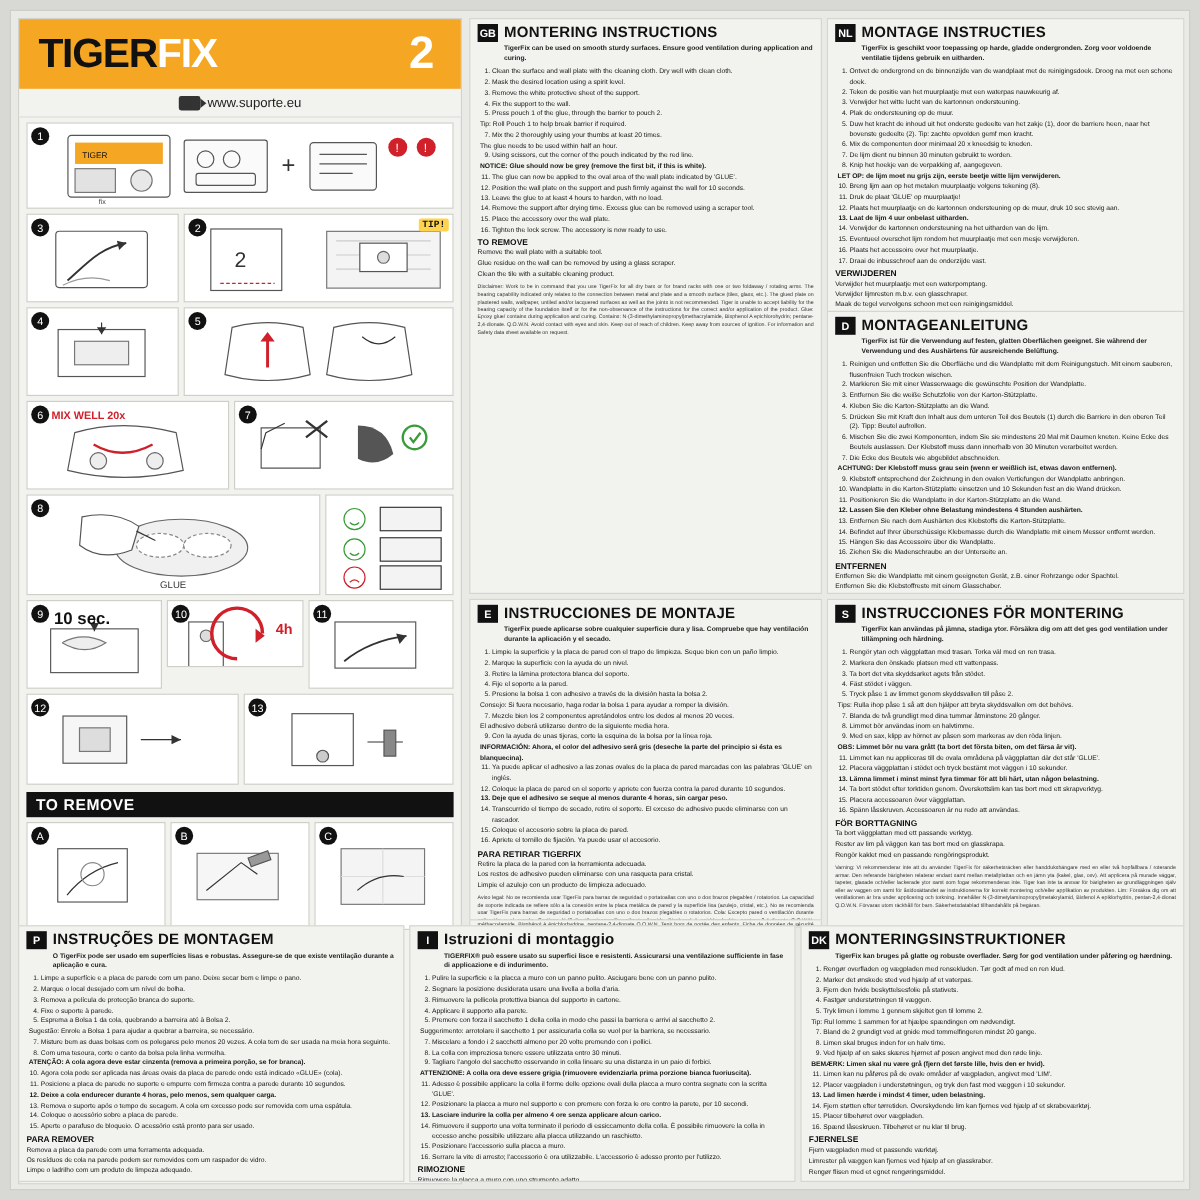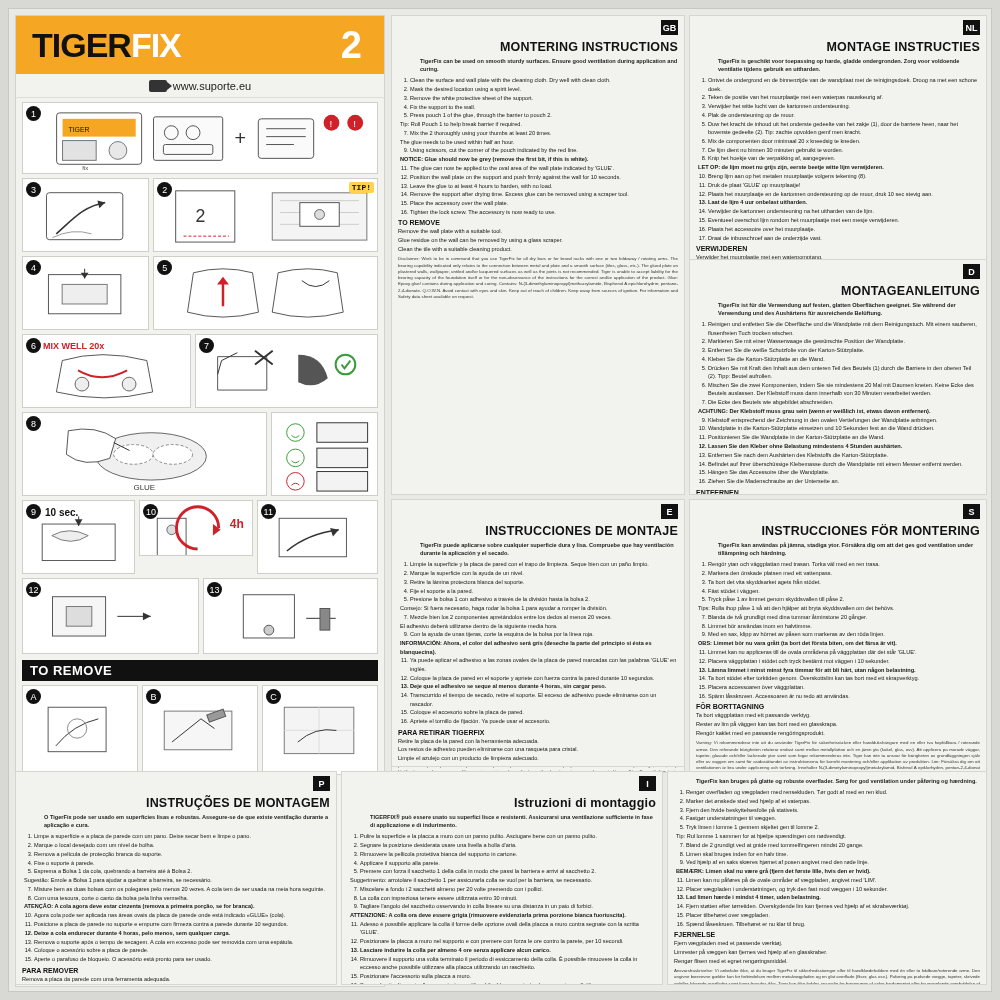--- a/index.html
+++ b/index.html
@@ -59,32 +59,32 @@
   .cap {
     position:absolute; bottom:3px; left:0; right:0; text-align:center;
     font-size:8px; color:#333; z-index:4;
   }
   .sketch { position:absolute; inset:0; }
   .remove-band {
     background:#111; color:#fff; font-size:13px; font-weight:bold;
     padding:3px 8px; margin:6px 0 4px 0; letter-spacing:.5px;
   }
   .mixwell { position:absolute; left:20px; top:6px; font-size:9px; font-weight:bold; color:#d0202a; z-index:4;}
-  .secs { position:absolute; left:22px; top:6px; font-size:10px; font-weight:bold; color:#111; z-index:4;}
+  .secs { position:absolute; left:22px; top:6px; font-size:14px; font-weight:bold; color:#111; z-index:4;}
   .hrs { position:absolute; right:8px; top:16px; font-size:12px; font-weight:bold; color:#d0202a; z-index:4;}
 
   
   .right-col {
     position:absolute; left:382px; top:6px; width:596px; height:972px;
   }
   .lang-block {
     position:absolute; background:#f2f2ef; border:1px solid #d6d6d0;
     padding:4px 6px 5px 6px; overflow:hidden;
   }
-  .lang-head { display:flex; align-items:flex-end; gap:5px; margin-bottom:2px;flex-direction:column; }
+  .lang-head { display:flex; align-items:flex-end; gap:5px; margin-bottom:2px; }
   .lang-code {
     width:17px; height:15px; background:#111; color:#fff; font-size:9px; font-weight:bold;
     display:flex; align-items:center; justify-content:center; flex:0 0 auto;
   }
   .lang-title { font-size:12.5px; font-weight:bold; letter-spacing:.2px; line-height:15px; }
   .lang-sub { font-size:5.6px; line-height:1.45; margin:1px 0 3px 22px; font-weight:bold; color:#222; }
   ol.steps-list, ul.plain {
     margin:0 0 0 12px; padding:0; font-size:5.6px; line-height:1.5; color:#161616;
   }
   ol.steps-list li, ul.plain li { margin:0 0 0.4px 0; }
@@ -607,20 +607,24 @@
     </ol>
     <div class="sec-head">RIMOZIONE</div>
     <ul class="plain" style="list-style:none;margin-left:0">
       <li>Rimuovere la placca a muro con uno strumento adatto.</li>
 
     </ul>
 
   </div>
 
   <div class="lang-block" style="position:absolute;left:658px;top:762px;width:320px;height:214px">
+    <div class="lang-head">
+      <span class="lang-code">DK</span>
+      <span class="lang-title">MONTERINGSINSTRUKTIONER</span>
+    </div>
     <div class="lang-sub">TigerFix kan bruges på glatte og robuste overflader.
 Sørg for god ventilation under påføring og hærdning.</div>
     <ol class="steps-list">
       <li>Rengør overfladen og vægpladen med rensekluden. Tør godt af med en ren klud.</li>
       <li>Marker det ønskede sted ved hjælp af et vaterpas.</li>
       <li>Fjern den hvide beskyttelsesfolie på stativets.</li>
       <li>Fastgør understøtningen til væggen.</li>
       <li>Tryk limen i lomme 1 gennem skjeltet gen til lomme 2.</li>
       <li style="list-style:none;margin-left:-10px">Tip: Rul lomme 1 sammen for at hjælpe spændingen om nødvendigt.</li>
       <li>Bland de 2 grundigt ved at gnide med tommelfingeren mindst 20 gange.</li>

